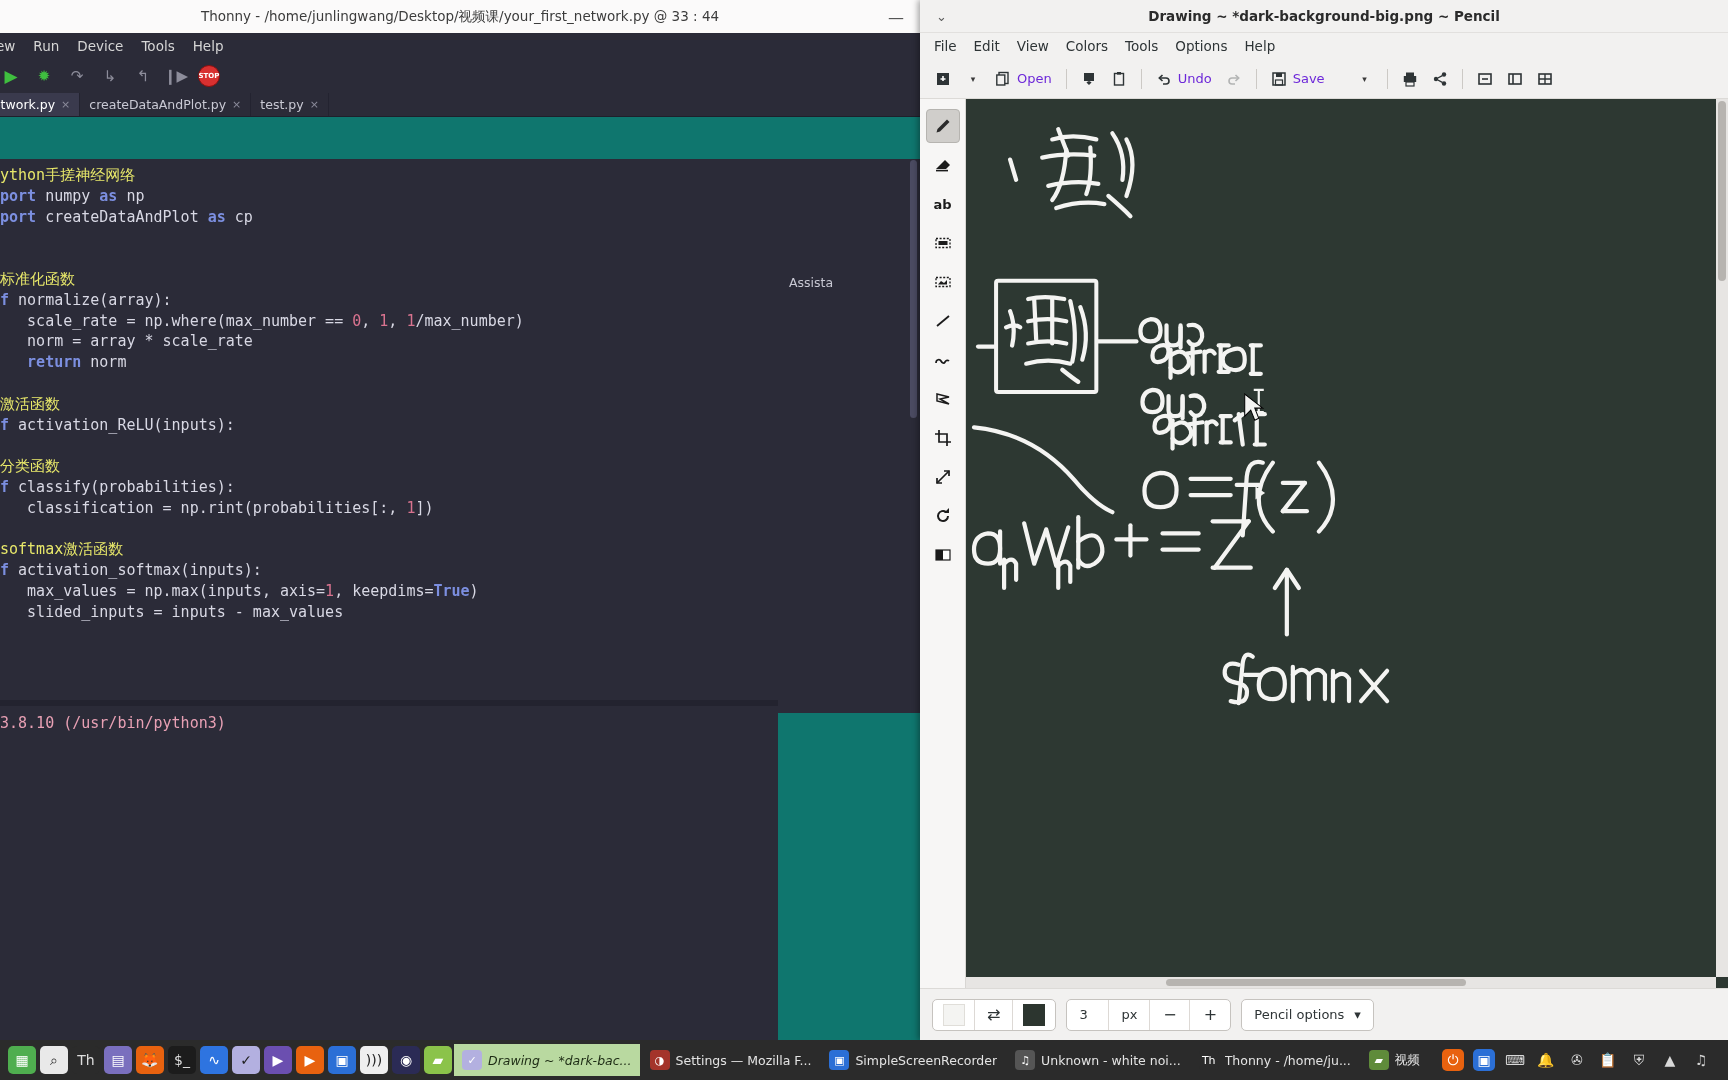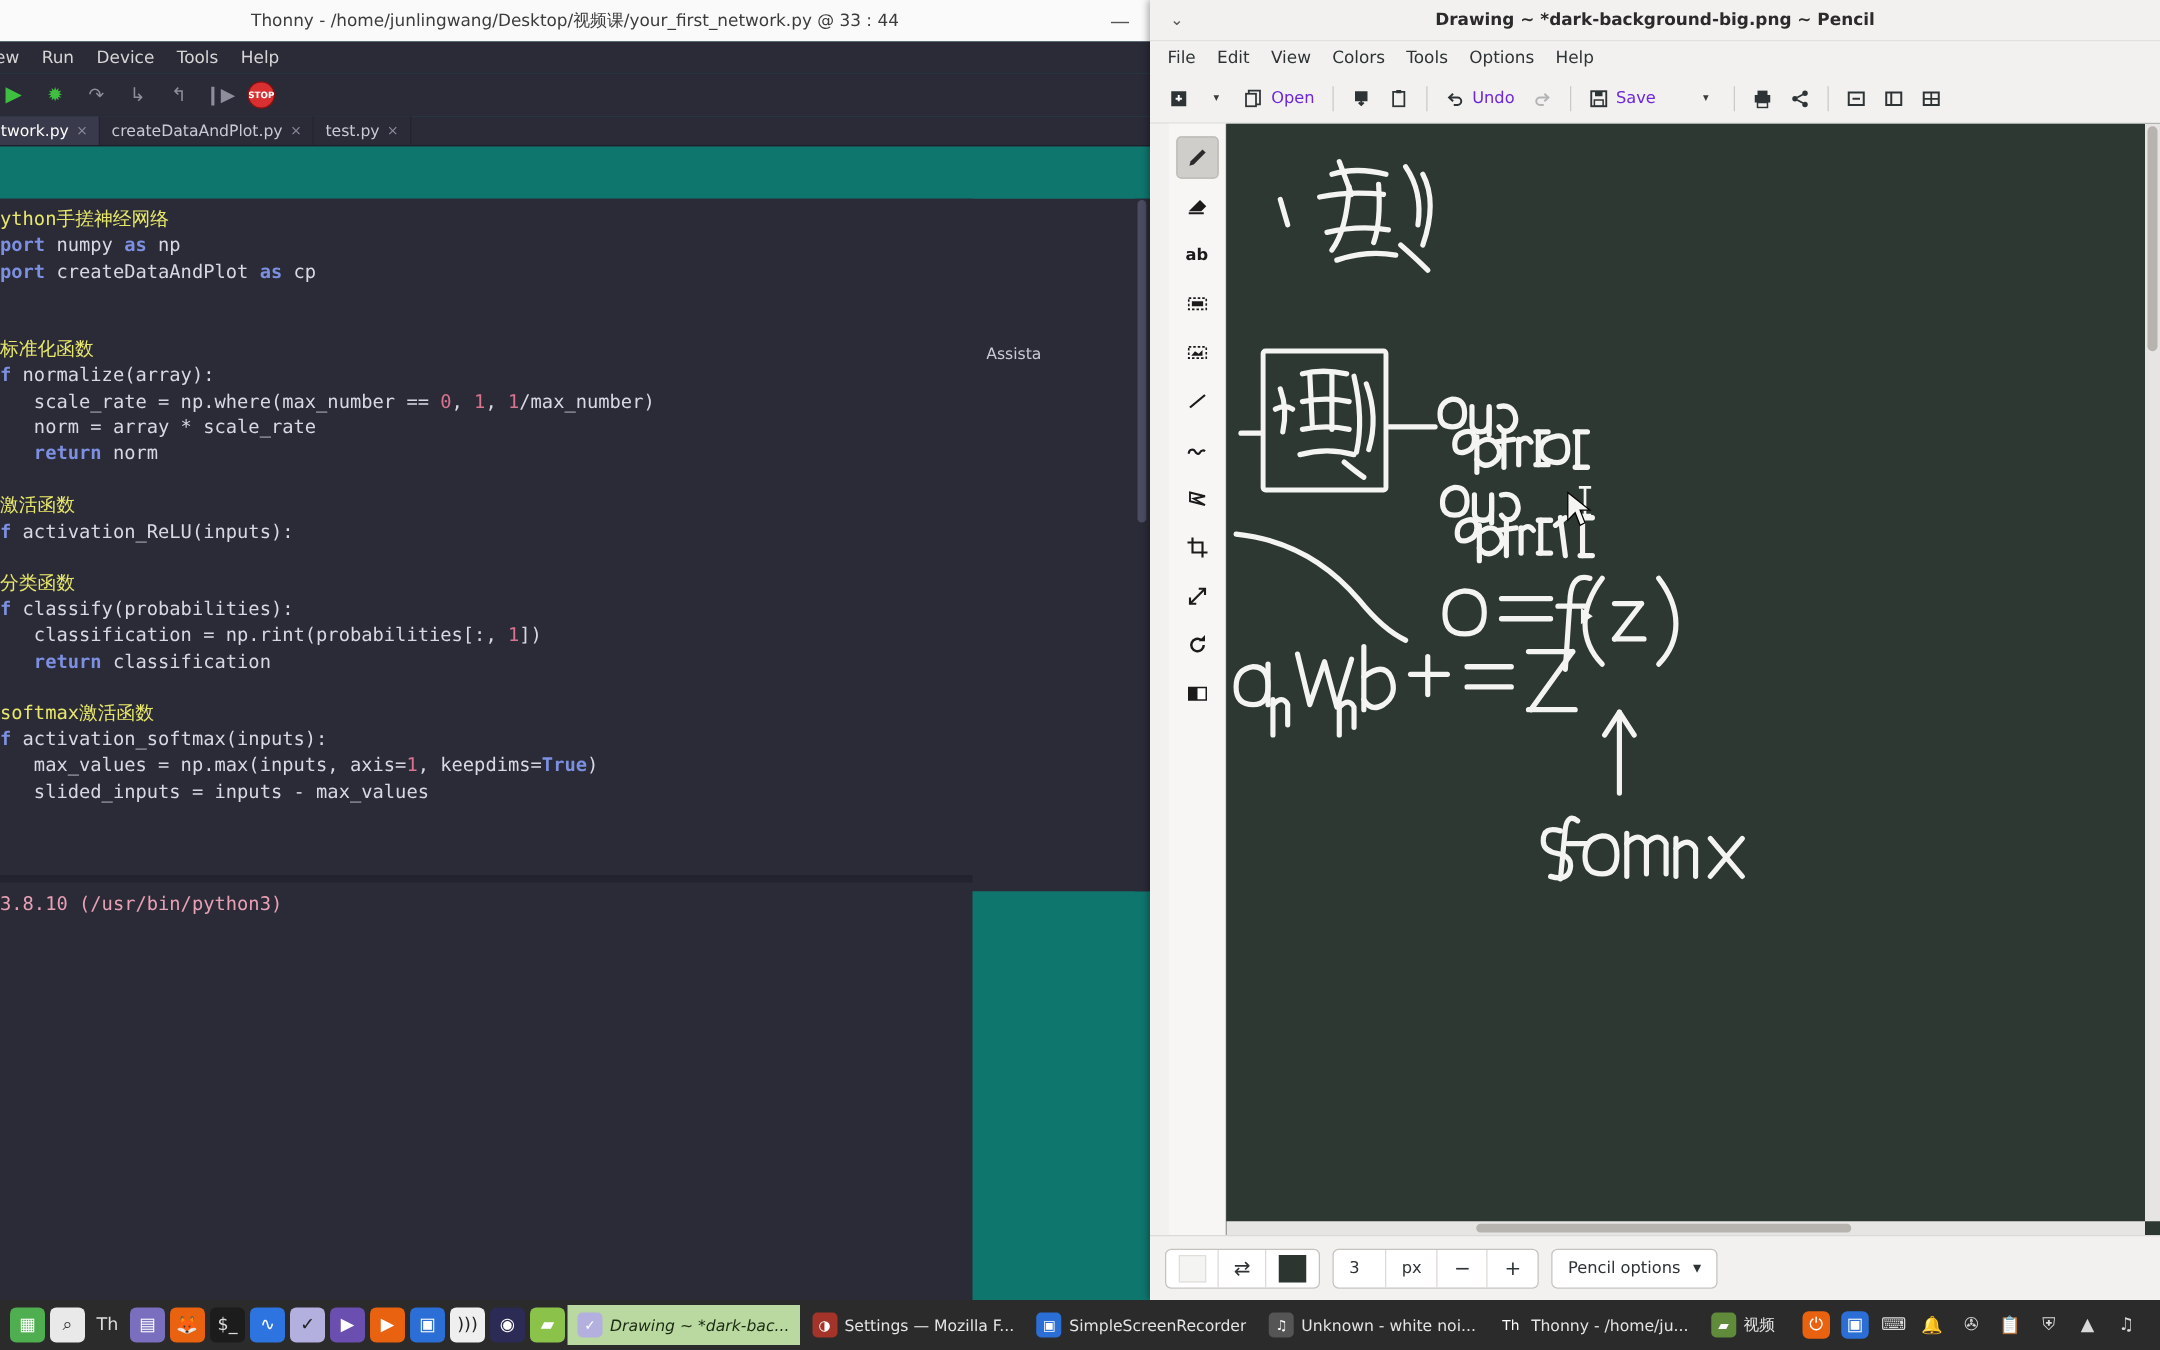--- a/index.html
+++ b/index.html
@@ -101,21 +101,21 @@
   #pencil-toolbar {
     height:40px; background:#f2f1f0; display:flex; align-items:center;
     gap:0px; padding:0 8px; flex:none; border-bottom:1px solid #dcdad7;
   }
   .ptb { height:30px; min-width:30px; display:flex; align-items:center;
          justify-content:center; gap:6px; padding:0 7px; font-size:13px;
          color:#6d28d9; border-radius:4px; }
   .sep { width:1px; height:20px; background:#ccc9c5; margin:0 7px; }
   .caret { font-size:9px; color:#3a3a3a; }
 
-  #pencil-body { flex:1; display:flex; min-height:0; background:#f2f1f0;padding-left:15px; }
+  #pencil-body { flex:1; display:flex; min-height:0; background:#f2f1f0; }
   #tool-palette {
     width:46px; background:#f7f6f5; border-right:1px solid #d8d6d3;
     display:flex; flex-direction:column; align-items:center;
     padding-top:10px; gap:5px; flex:none;
   }
   .tool { width:34px; height:34px; display:flex; align-items:center;
           justify-content:center; border-radius:4px; color:#1b1b1b; }
   .tool.sel { background:#d0cecb; border:1px solid #b6b4b0; }
 
   #canvas-area { flex:1; position:relative; background:#2f3a34; overflow:hidden; }
@@ -213,21 +213,20 @@
         <div class="ln"><span class="c-name">   scale_rate = np.where(max_number == </span><span class="c-num">0</span><span class="c-name">, </span><span class="c-num">1</span><span class="c-name">, </span><span class="c-num">1</span><span class="c-name">/max_number)</span></div>
         <div class="ln"><span class="c-name">   norm = array * scale_rate</span></div>
         <div class="ln"><span class="c-name">   </span><span class="c-kw">return </span><span class="c-name">norm</span></div>
         <div class="ln">&nbsp;</div>
         <div class="ln"><span class="c-comment">激活函数</span></div>
         <div class="ln"><span class="c-kw">f </span><span class="c-name">activation_ReLU(inputs):</span></div>
         <div class="ln">&nbsp;</div>
         <div class="ln"><span class="c-comment">分类函数</span></div>
         <div class="ln"><span class="c-kw">f </span><span class="c-name">classify(probabilities):</span></div>
         <div class="ln"><span class="c-name">   classification = np.rint(probabilities[:, </span><span class="c-num">1</span><span class="c-name">])</span></div>
-        <div class="ln"><span class="c-name">   </span><span class="c-kw">return </span><span class="c-name">classification</span></div>
         <div class="ln">&nbsp;</div>
         <div class="ln"><span class="c-comment">softmax激活函数</span></div>
         <div class="ln"><span class="c-kw">f </span><span class="c-name">activation_softmax(inputs):</span></div>
         <div class="ln"><span class="c-name">   max_values = np.max(inputs, axis=</span><span class="c-num">1</span><span class="c-name">, keepdims=</span><span class="c-kw">True</span><span class="c-name">)</span></div>
         <div class="ln"><span class="c-name">   slided_inputs = inputs - max_values</span></div>
       </div>
     <div id="editor-scroll">
       <div class="thumb"></div>
     </div>
     <div id="assistant-strip">Assista</div>

